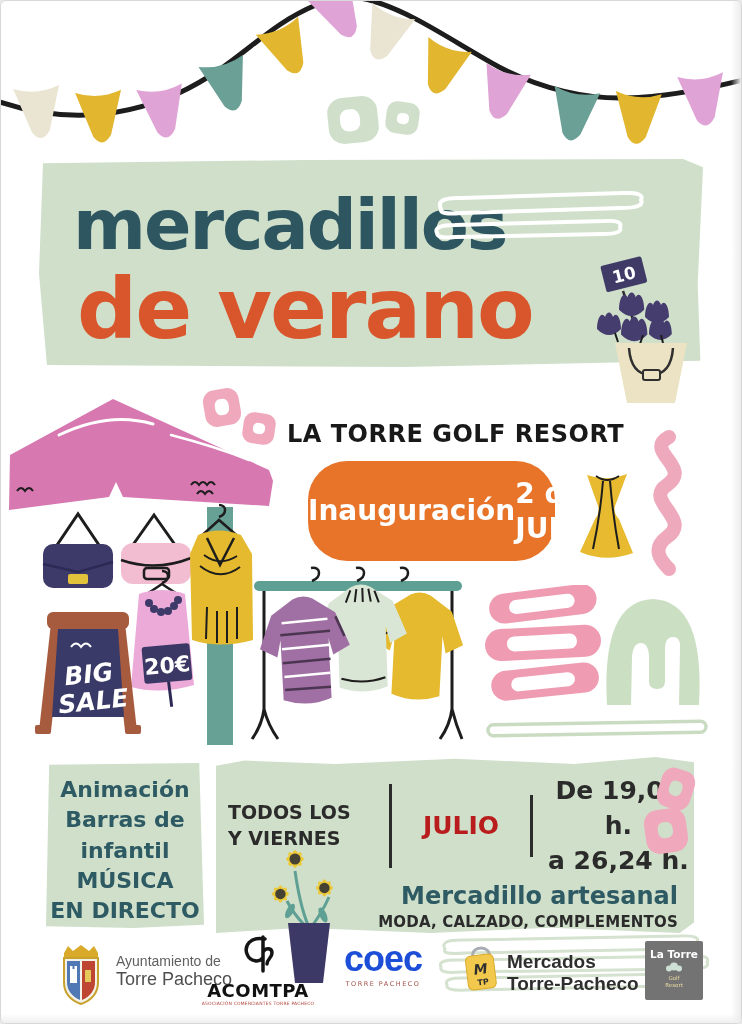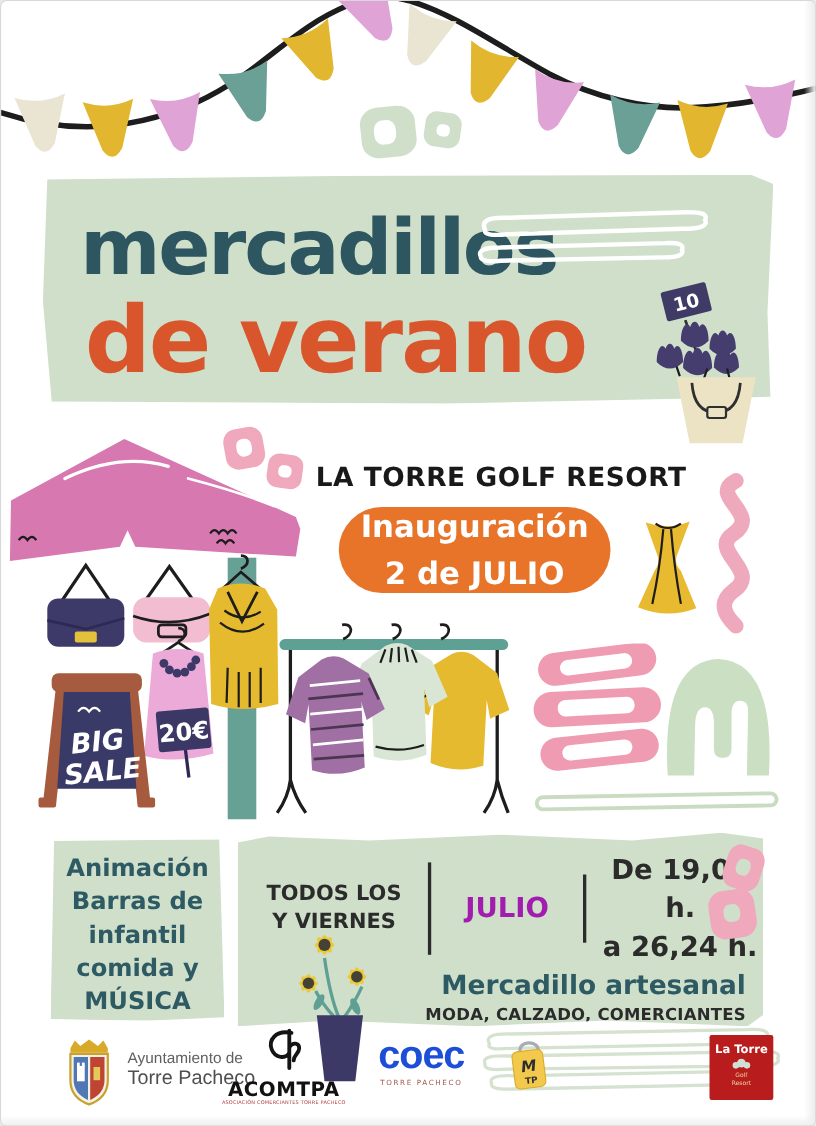--- a/index.html
+++ b/index.html
@@ -6,55 +6,55 @@
   .poster{position:relative;width:742px;height:1024px;margin:0 auto;background:#fff;
           overflow:hidden;font-family:"DejaVu Sans",sans-serif;border:1px solid #d8d8d8;
           border-radius:6px;box-sizing:border-box;}
   .abs{position:absolute;}
   
   .band{left:38px;top:158px;width:664px;height:208px;background:#cfdfca;
         clip-path:polygon(0.6% 2%,40% 0.5%,97% 0%,100% 4%,99.2% 60%,99.6% 97%,55% 100%,1.2% 99%,0 55%);}
   .t1{margin:30px 0 0 34px;font-size:70px;font-weight:bold;color:#2e5661;letter-spacing:-2px;line-height:1.05;}
   .t2{margin:4px 0 0 38px;font-size:84px;font-weight:bold;color:#d9562d;letter-spacing:-2px;line-height:1;}
   .location{left:286px;top:419px;font-size:24px;font-weight:bold;color:#191919;letter-spacing:.5px;}
-  .badge{left:307px;top:460px;width:247px;height:78px;background:#e8742a;border-radius:39px;
-         display:flex;flex-direction:column;align-items:center;justify-content:space-between;}
+  .badge{left:307px;top:460px;width:247px;height:100px;background:#e8742a;border-radius:39px;
+         display:flex;flex-direction:row;align-items:center;justify-content:flex-start;}
   .badge div{color:#fff;font-weight:bold;font-size:28px;line-height:1.26;}
   
   .donut{position:absolute;border-radius:32%;}
   .donut i{position:absolute;background:#fff;border-radius:40%;}
   .donut.on-green i{background:#cfdfca;}
   
   .boxL{left:45px;top:762px;width:158px;height:165px;background:#cfdfca;
         clip-path:polygon(2% 1%,97% 0,100% 98%,55% 100%,0 99%);
         text-align:center;color:#2d5a63;font-weight:bold;font-size:22px;line-height:1.38;padding-top:12px;box-sizing:border-box;}
   .boxR{left:215px;top:756px;width:478px;height:176px;background:#cfdfca;box-sizing:border-box;
         clip-path:polygon(0 5%,6% 2%,25% 4%,50% 1%,75% 4%,92% 0,100% 3%,100% 94%,97% 100%,70% 97%,45% 100%,18% 97%,0 100%);}
   .row1{display:flex;align-items:center;margin:16px 0 0 12px;}
-  .col-days{width:152px;text-align:center;font-size:19px;font-weight:bold;color:#2b2b2b;line-height:1.34;}
+  .col-days{width:152px;text-align:left;font-size:19px;font-weight:bold;color:#2b2b2b;line-height:1.34;}
   .vdiv{width:3px;background:#2b2b2b;margin:0 10px;}
   .d1{height:84px;} .d2{height:62px;}
-  .col-months{width:118px;text-align:center;font-size:25px;font-weight:bold;color:#a21caf;line-height:1.5;}
+  .col-months{width:118px;text-align:center;font-size:25px;font-weight:bold;color:#b91c1c;line-height:1.5;}
   .col-hours{width:152px;text-align:center;font-size:25px;font-weight:bold;color:#2b2b2b;line-height:1.4;}
   .row2{margin:4px 0 0 112px;width:350px;text-align:right;}
   .row2 .sub{font-size:24px;font-weight:bold;color:#2d5a63;}
   .row2 .desc{font-size:15px;font-weight:bold;color:#2b2b2b;line-height:1.32;margin-top:3px;letter-spacing:.2px;}
   
   .f-ayto{left:54px;top:942px;display:flex;gap:9px;font-family:"Liberation Sans",sans-serif;}
   .f-ayto .txt{margin-top:10px;color:#606060;}
   .f-ayto .l1{font-size:14px;} .f-ayto .l2{font-size:18px;color:#4f4f4f;}
   .f-acom{left:200px;top:934px;width:114px;text-align:center;}
   .f-acom .name{font-size:18px;font-weight:bold;color:#111;letter-spacing:.5px;margin-top:1px;}
   .f-acom .tag{font-size:4.5px;color:#b04038;letter-spacing:.2px;}
   .f-coec{left:334px;top:940px;width:96px;text-align:center;}
   .f-coec .name{font-size:36px;font-weight:bold;color:#1d4ed8;letter-spacing:-1px;line-height:1;font-family:"Liberation Sans",sans-serif;}
   .f-coec .tag{font-size:6.5px;color:#a4524b;letter-spacing:1.5px;margin-top:3px;}
   .f-merc{left:460px;top:944px;display:flex;gap:6px;align-items:flex-start;}
   .f-merc .txt{font-family:"Liberation Sans",sans-serif;font-size:19px;font-weight:bold;color:#2e2e2e;line-height:1.15;margin-top:6px;}
-  .f-lato{left:644px;top:940px;width:58px;height:59px;background:#b91c1c;border-radius:2px;
+  .f-lato{left:644px;top:940px;width:58px;height:59px;background:#737373;border-radius:2px;
           display:flex;flex-direction:column;align-items:center;}
   .f-lato .name{color:#fff;font-weight:bold;font-size:10.5px;margin-top:7px;}
   .f-lato .sub{color:#e9d9a0;font-size:5.5px;line-height:1.3;text-align:center;}
   .edge-r{right:0;top:0;width:10px;height:100%;background:linear-gradient(to right,rgba(0,0,0,0),#ececec);}
   .edge-b{left:0;bottom:0;width:100%;height:9px;background:linear-gradient(to bottom,rgba(0,0,0,0),#efefef);}
 </style>
 </head>
 <body>
 
 <div class="poster">
@@ -219,21 +219,20 @@
     <path fill-rule="evenodd" fill="#cbdfc3" d="M6,112 Q0,8 52,6 Q104,8 98,112 Z M30,112 L31,64 Q32,50 40,50 Q47,50 48,62 L48,88 Q48,96 56,96 Q64,96 64,88 L64,56 Q64,44 72,44 Q80,44 79,56 L78,112 Z"></path>
   </svg>
   <svg class="abs" style="left:482px;top:714px" width="230" height="28" viewBox="0 0 230 28">
     <rect x="5" y="8" width="218" height="11" rx="5.5" fill="none" stroke="#c9dcc2" stroke-width="3.5" transform="rotate(-1 114 14)"></rect>
   </svg>
 
   <div class="abs boxL">
     <div>Animación</div>
     <div>Barras de</div>
     <div>infantil</div>
-    <div>comida y</div>
     <div>MÚSICA</div>
     <div>EN DIRECTO</div>
   </div>
 
   <div class="abs boxR">
     <div class="row1">
       <div class="col-days">
         <div>TODOS LOS</div>
         <div>Y VIERNES</div>
       </div>
@@ -243,21 +242,21 @@
       </div>
       <div class="vdiv d2"></div>
       <div class="col-hours">
         <div>De 19,00 h.</div>
         <div>a 26,24 h.</div>
       </div>
     </div>
     <div class="row2">
       <div class="sub">Mercadillo artesanal</div>
       <div class="desc">
-        <div>MODA, CALZADO, COMERCIANTES</div>
+        <div>MODA, CALZADO, COMPLEMENTOS</div>
         <div>Y TODO LO QUE PUEDAS IMAGINAR</div>
       </div>
     </div>
   </div>
 
   <span class="donut on-green" style="left:658px;top:768px;width:34px;height:40px;background:#f0a8bc;transform:rotate(18deg)">
       <i style="left:10px;top:12px;width:13px;height:15px"></i>
     </span>
   <span class="donut on-green" style="left:644px;top:808px;width:42px;height:44px;background:#f0a8bc;transform:rotate(-8deg)">
       <i style="left:13px;top:13px;width:15px;height:16px"></i>
@@ -319,20 +318,24 @@
 
   <div class="abs f-merc">
     <svg width="40" height="48" viewBox="0 0 40 48">
       <path d="M12,12 C9,0 31,0 28,12" stroke="#a7adb3" stroke-width="3" fill="none"></path>
       <g transform="rotate(-7 20 28)">
         <rect x="6" y="10" width="28" height="34" rx="5" fill="#f3c94d" stroke="#d9ab2b"></rect>
         <text x="20" y="29" font-size="14" font-weight="bold" font-style="italic" fill="#2f2f2f" text-anchor="middle">M</text>
         <text x="21" y="40" font-size="8" font-weight="bold" fill="#2f2f2f" text-anchor="middle">TP</text>
       </g>
     </svg>
+    <div class="txt">
+      <div>Mercados</div>
+      <div>Torre-Pacheco</div>
+    </div>
   </div>
 
   <div class="abs f-lato">
     <div class="name">La Torre</div>
     <svg width="22" height="11" viewBox="0 0 22 11" style="margin:2px 0">
       <circle cx="6" cy="6.5" r="3" fill="#cfe0d4"></circle>
         <circle cx="11" cy="4.5" r="4" fill="#cfe0d4"></circle>
         <circle cx="16" cy="6.5" r="3" fill="#cfe0d4"></circle>
     </svg>
     <div class="sub">

